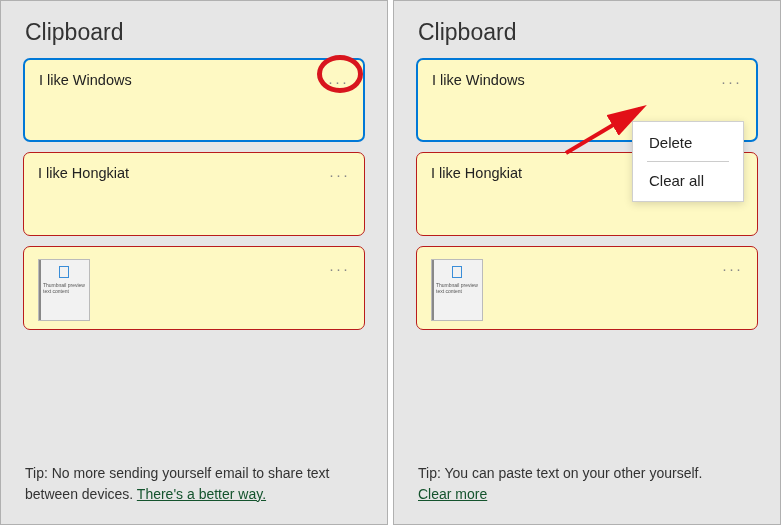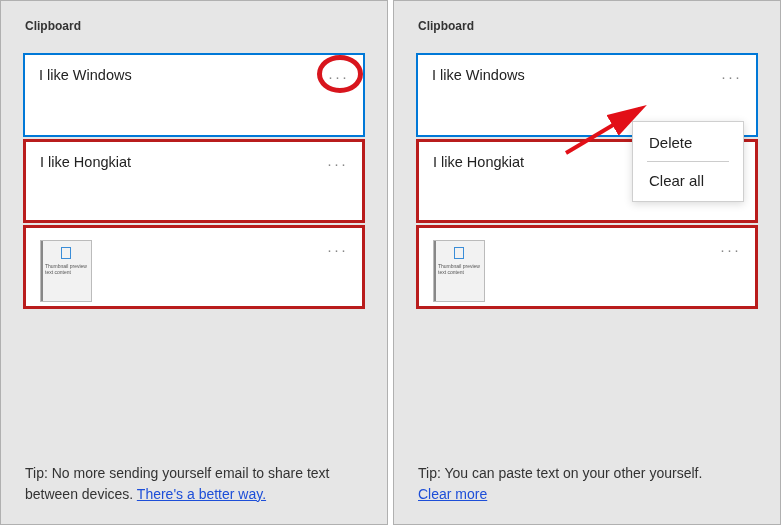--- a/index.html
+++ b/index.html
@@ -14,41 +14,42 @@
     .panel {
       flex: 1;
       background: #e6e6e6;
       border: 1px solid #b0b0b0;
       padding: 18px 22px 12px 22px;
       display: flex;
       flex-direction: column;
       position: relative;
     }
     .panel-title {
-      font-size: 12px;
+      font-size: 23px;
       color: #333;
-      font-weight: 700;
-      margin-bottom: 20px;
+      font-weight: 400;
+      margin-bottom: 12px;
       padding-left: 2px;
     }
     .items { flex: 1; }
     .clip-item {
-      background: #ffffff;
-      margin-bottom: 2px;
+      background: #fef9c3;
+      margin-bottom: 10px;
       padding: 12px 14px;
       height: 84px;
       position: relative;
       font-size: 14.5px;
       color: #222;
+      border-radius: 7px;
     }
     .clip-item.selected {
       border: 2px solid #0078d7;
     }
     .clip-item:not(.selected) {
-      border: 3px solid #b91c1c;
+      border: 1px solid #b91c1c;
     }
     .more-dots {
       position: absolute;
       top: 14px;
       right: 14px;
       color: #888;
       font-size: 15px;
       letter-spacing: 2px;
       cursor: pointer;
       line-height: 1;
@@ -71,21 +72,21 @@
       margin: 2px auto 4px auto;
       border: 1px solid #3a8dd8;
     }
     .tip {
       font-size: 14px;
       color: #333;
       line-height: 1.45;
       padding: 4px 2px 8px 2px;
     }
     .tip a {
-      color: #1d4ed8;
+      color: #14532d;
       text-decoration: underline;
     }
     .red-circle {
       position: absolute;
       top: 54px;
       right: 24px;
       width: 46px;
       height: 38px;
       border: 5px solid #d8151d;
       border-radius: 50%;

